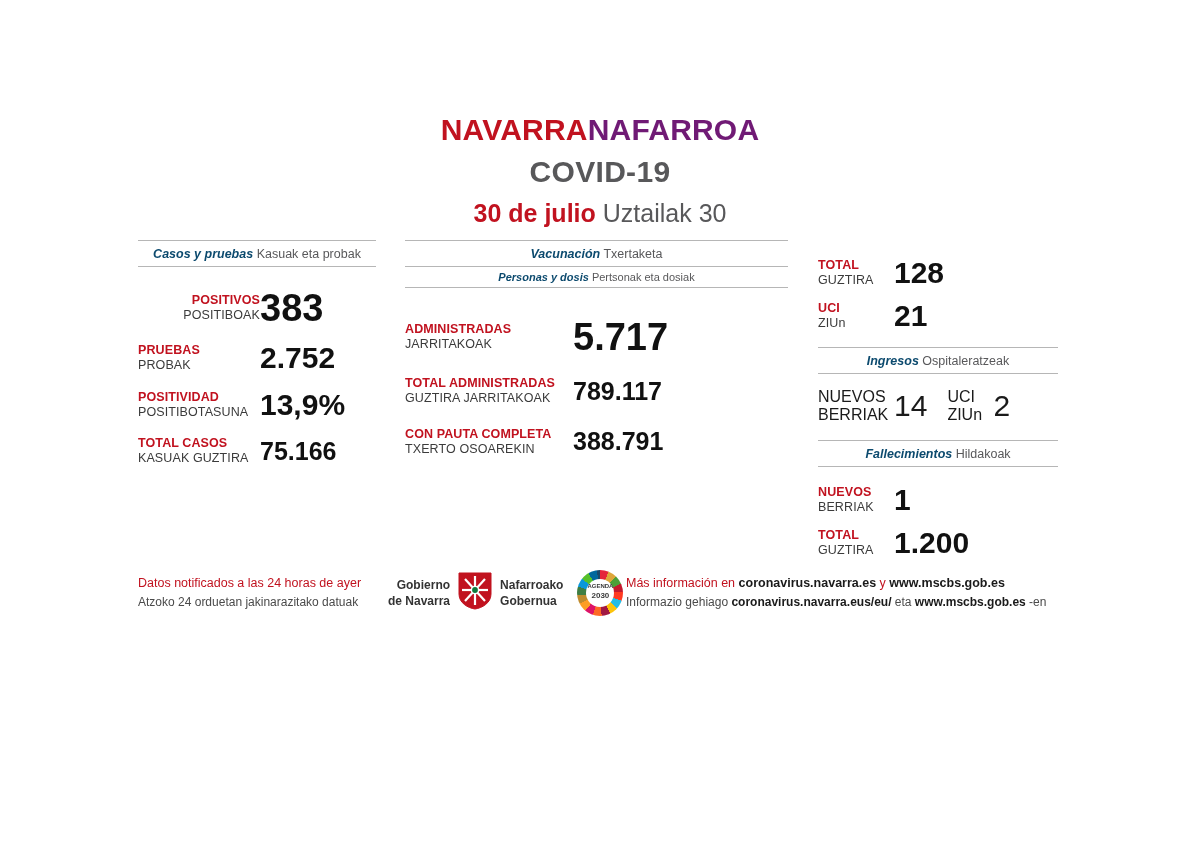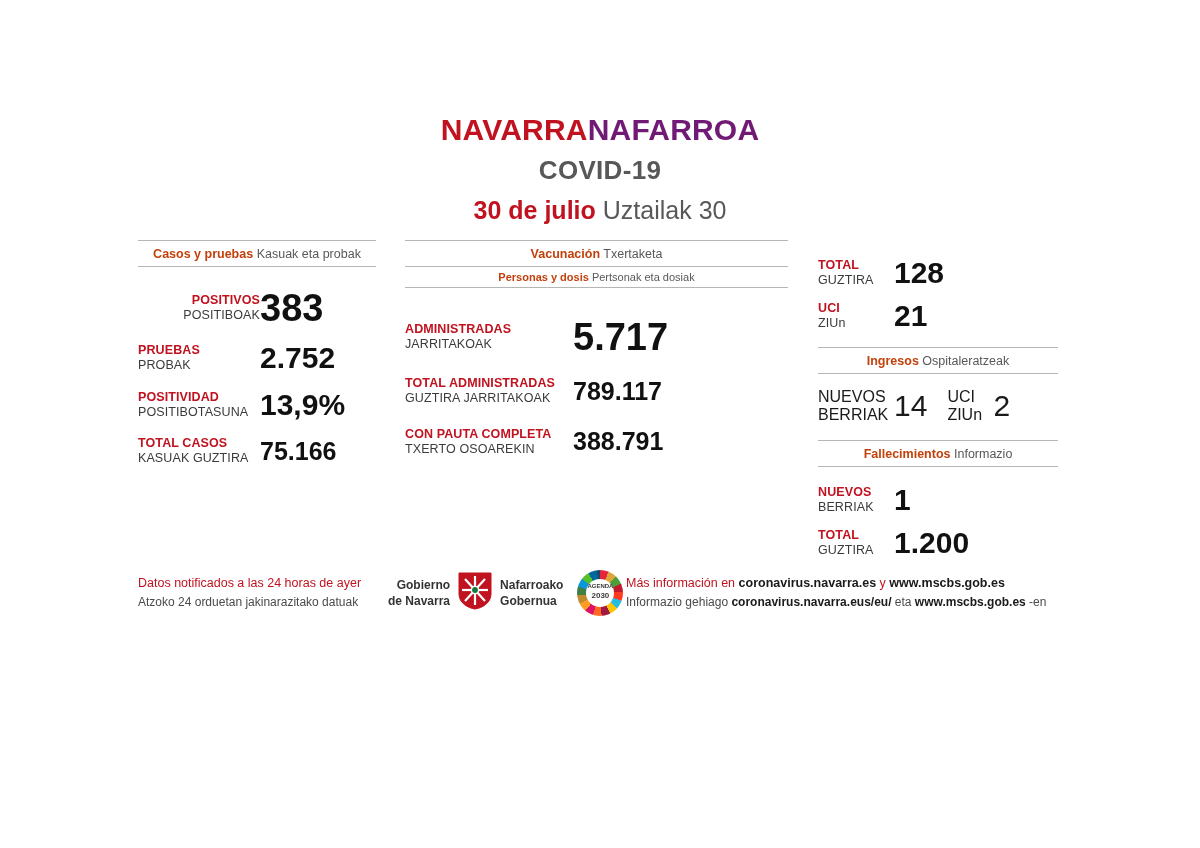--- a/index.html
+++ b/index.html
@@ -32,21 +32,21 @@
     width: 1200px;
     text-align: center;
   }
   .header .title-line {
     font-size: 30px;
     font-weight: bold;
     letter-spacing: 0.2px;
     line-height: 1.18;
   }
   .header .covid {
-    font-size: 26px;
+    font-size: 30px;
     font-weight: bold;
     color: #58585a;
     margin-top: 8px;
     letter-spacing: 0.3px;
   }
   .header .date {
     font-size: 25px;
     font-weight: bold;
     margin-top: 10px;
   }
@@ -61,21 +61,21 @@
   .col-right{ left: 818px; top: 240px; width: 240px; }
 
   .sec-head {
     border-top: 1px solid #b6b6b6;
     border-bottom: 1px solid #b6b6b6;
     padding: 6px 0 5px 0;
     font-size: 12.5px;
     text-align: center;
     white-space: nowrap;
   }
-  .sec-head .es { color: #c2410c; font-weight: bold; }
+  .sec-head .es { color: #0c4a6e; font-weight: bold; font-style: italic; }
   .sec-head .eu { color: #58585a; font-weight: normal; }
   .sec-head.sub {
     font-size: 11px;
     border-top: none;
     padding-top: 4px;
     padding-bottom: 4px;
   }
 
   .row {
     display: flex;
@@ -354,21 +354,21 @@
       <div class="val v-lg">14</div>
       <div class="labels labels2">
         <div class="lab-es">UCI</div>
         <div class="lab-eu">ZIUn</div>
       </div>
       <div class="val v-lg">2</div>
     </div>
 
     <div class="sec-head tight">
       <span class="es">Fallecimientos</span>
-      <span class="eu">Informazio</span>
+      <span class="eu">Hildakoak</span>
     </div>
 
     <div class="row first">
       <div class="labels">
         <div class="lab-es">NUEVOS</div>
         <div class="lab-eu">BERRIAK</div>
       </div>
       <div class="val v-lg">1</div>
     </div>
 

